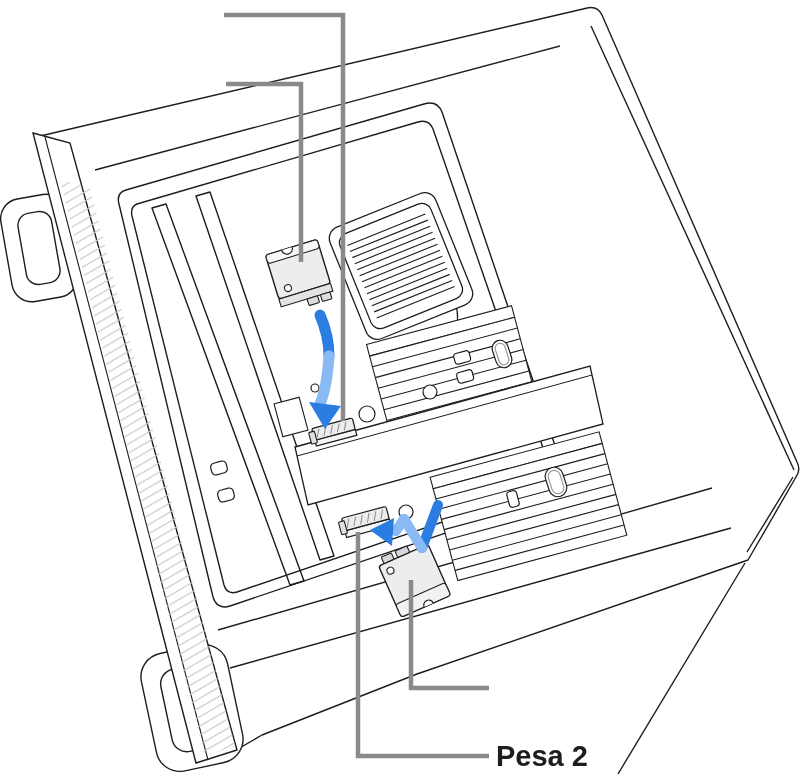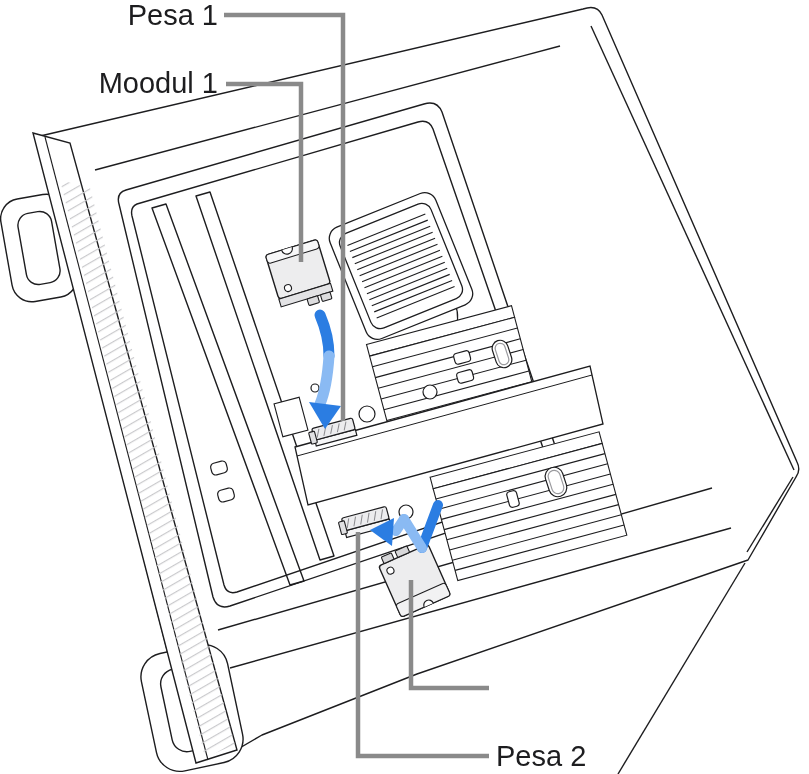--- a/index.html
+++ b/index.html
@@ -222,16 +222,14 @@
   </g>
 
   <g fill="none" stroke="#8a8a8a" stroke-width="4.5" stroke-linejoin="miter">
     <path d="M224,15 L343,15 L343,421"></path>
     <path d="M226,84 L301,84 L301,262"></path>
     <path d="M489,688 L411,688 L411,580"></path>
     <path d="M489,756 L358,756 L358,532"></path>
   </g>
 </svg>
 
-<div class="callout-label align-right" style="left:30px;top:0px;width:188px;">Pesa 1</div>
-<div class="callout-label align-right" style="left:30px;top:68px;width:188px;">Moodul 1</div>
-<div class="callout-label" style="left:496px;top:741px;">Pesa 2</div>
+<div class="callout-label" style="left:496px;top:741px;font-weight:bold;">Pesa 2</div>
 </div>
 
 </body></html>

